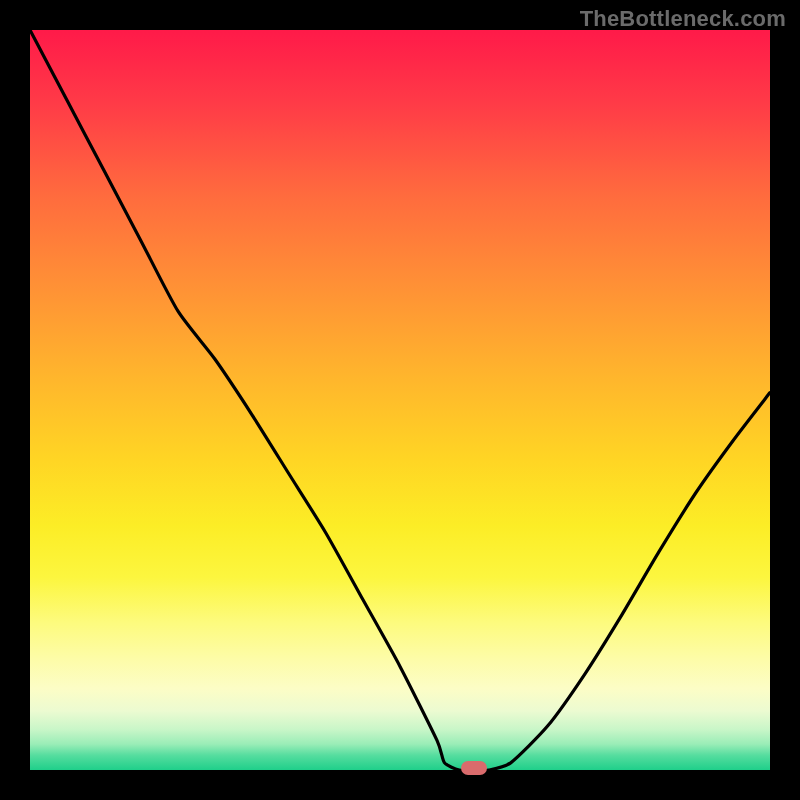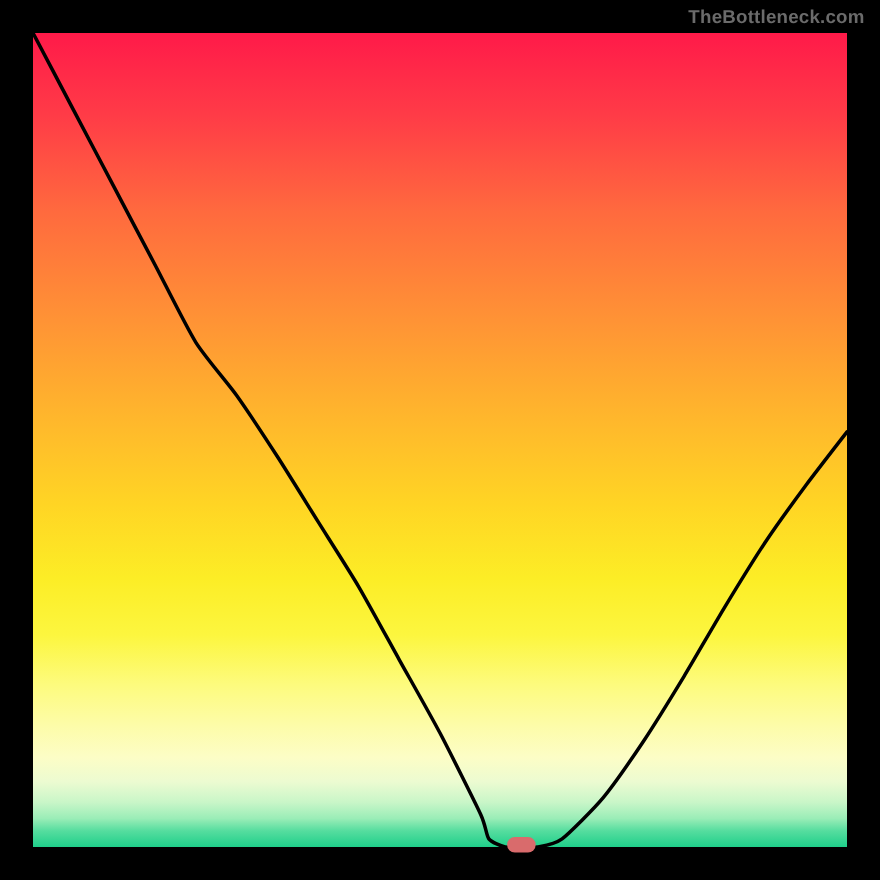--- a/index.html
+++ b/index.html
@@ -42,21 +42,21 @@
       #9aedb7 96.5%,
       #56dd9f 98%,
       #1fcf8a 100%
     );
   }
   .watermark {
     position: absolute;
     top: 6px;
     right: 14px;
     color: #6b6b6b;
-    font-size: 17px;
+    font-size: 22px;
     font-weight: 600;
     letter-spacing: 0.2px;
     user-select: none;
   }
   svg.curve {
     position: absolute;
     left: 30px;
     top: 30px;
     width: 740px;
     height: 740px;

